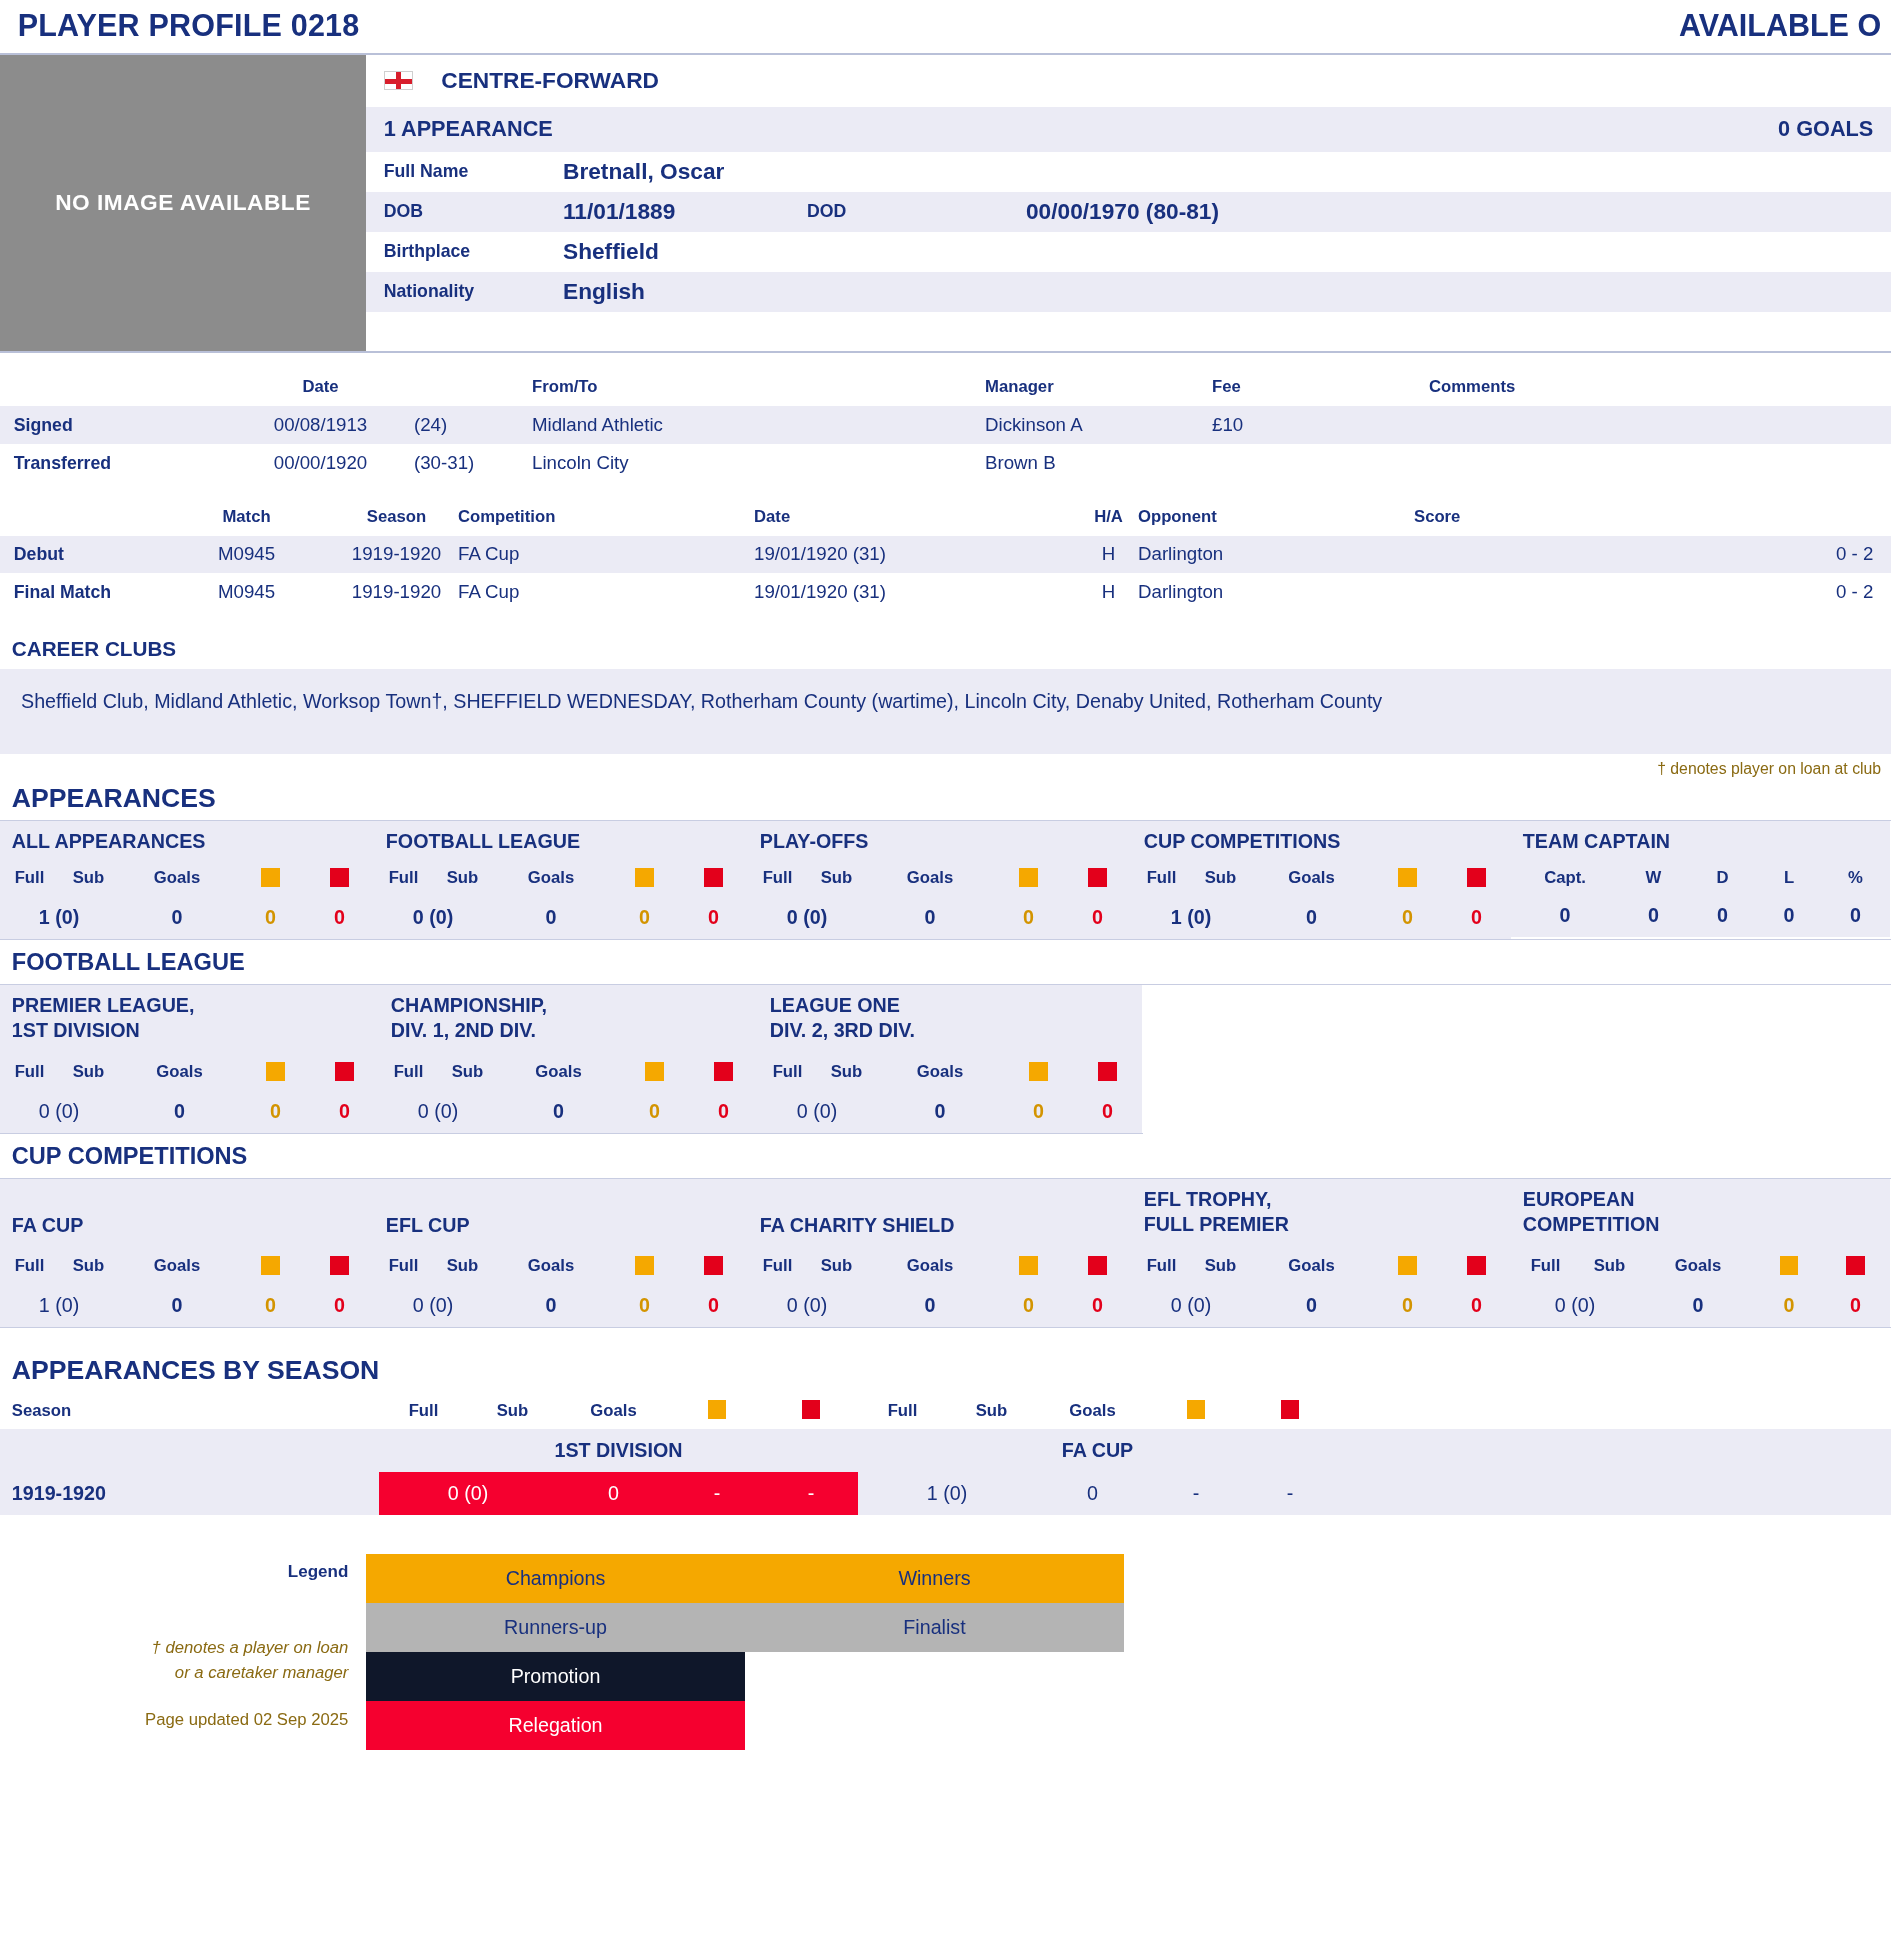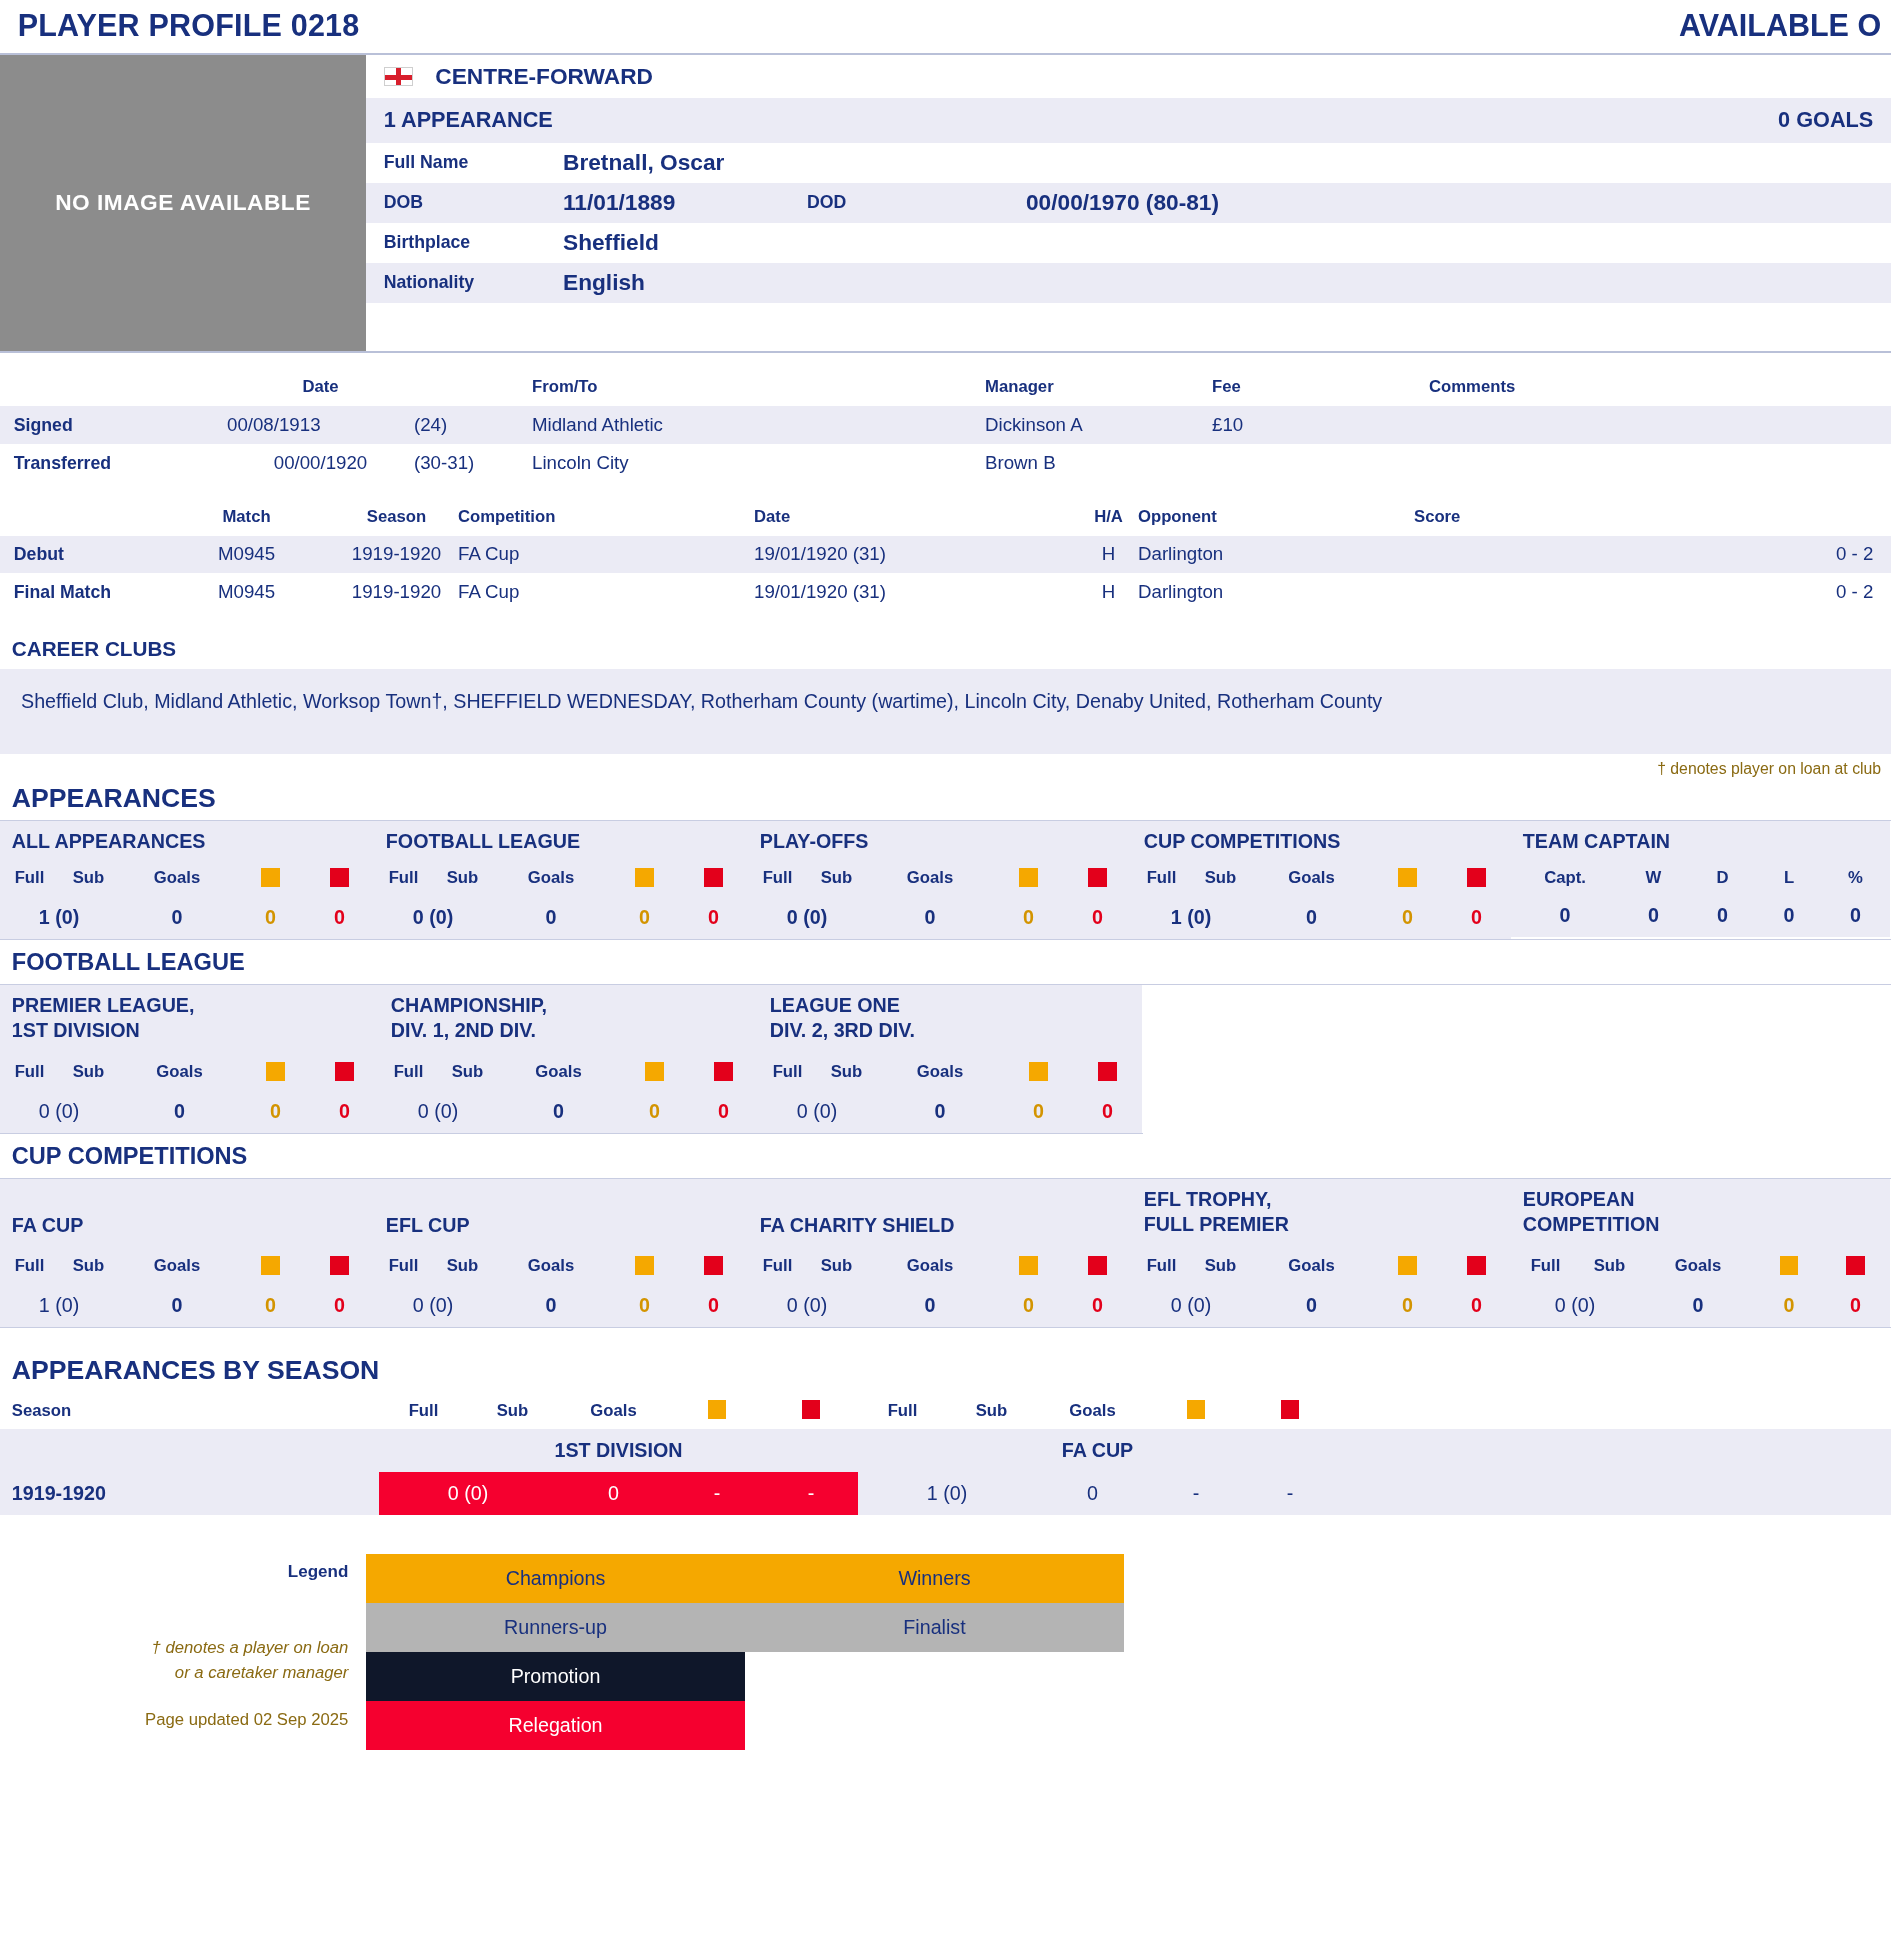--- a/index.html
+++ b/index.html
@@ -49,23 +49,23 @@
     font-size: 22.7px;
     font-weight: bold;
     letter-spacing: 0.5px;
     flex: 0 0 366px;
   }
   .ident-right { flex: 1 1 auto; }
 
   .pos-row {
     display: flex;
     align-items: center;
-    gap: 22px;
+    gap: 28px;
     padding: 5.9px 0 5.9px 17.7px;
-    height: 43px;
+    height: 52px;
   }
   .flag {
     width: 29.6px; height: 18.7px;
     position: relative;
     background: #ffffff;
     border: 1px solid #cfcfcf;
     flex: 0 0 auto;
   }
   .flag::before {
     content: "";
@@ -309,21 +309,21 @@
       <th class="lbl"></th>
       <th style="text-align:center">Date</th>
       <th></th>
       <th>From/To</th>
       <th>Manager</th>
       <th>Fee</th>
       <th>Comments</th>
     </tr>
     <tr class="shade">
       <td class="lbl">Signed</td>
-      <td style="text-align:left;font-weight:normal">00/08/1913</td>
+      <td style="text-align:center;font-weight:normal">00/08/1913</td>
       <td class="paren">(24)</td>
       <td>Midland Athletic</td>
       <td>Dickinson A</td>
       <td>£10</td>
       <td></td>
     </tr>
     <tr>
       <td class="lbl">Transferred</td>
       <td style="text-align:center;font-weight:normal">00/00/1920</td>
       <td class="paren">(30-31)</td>

